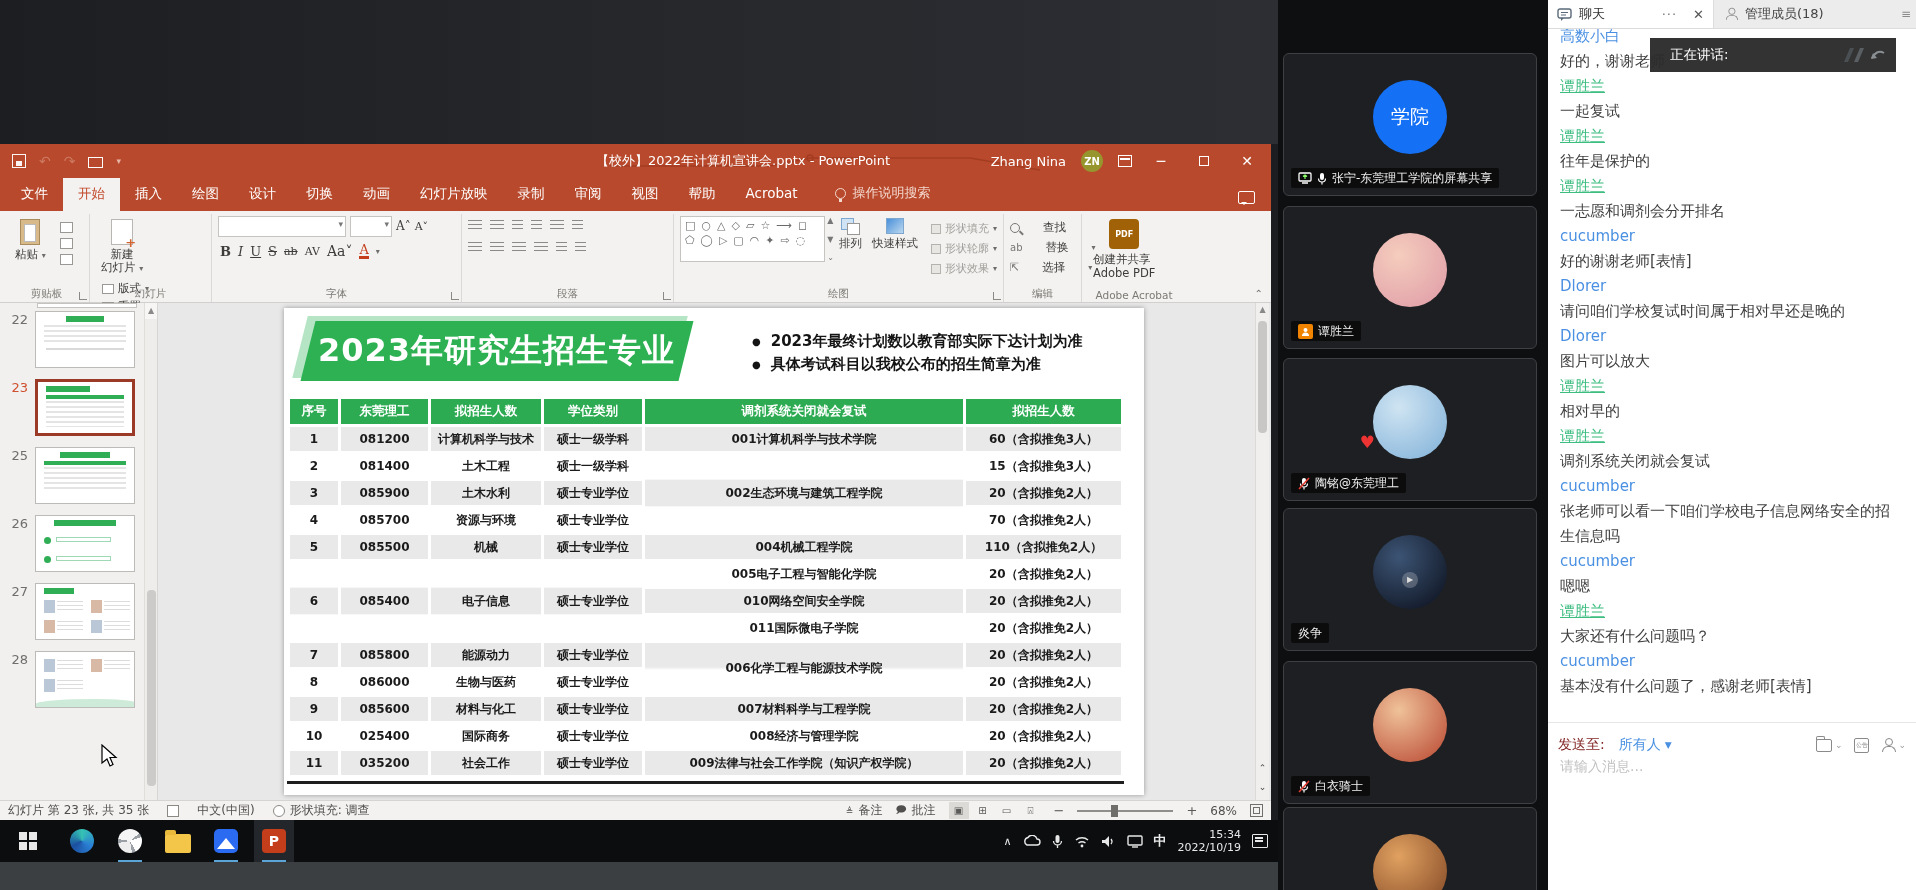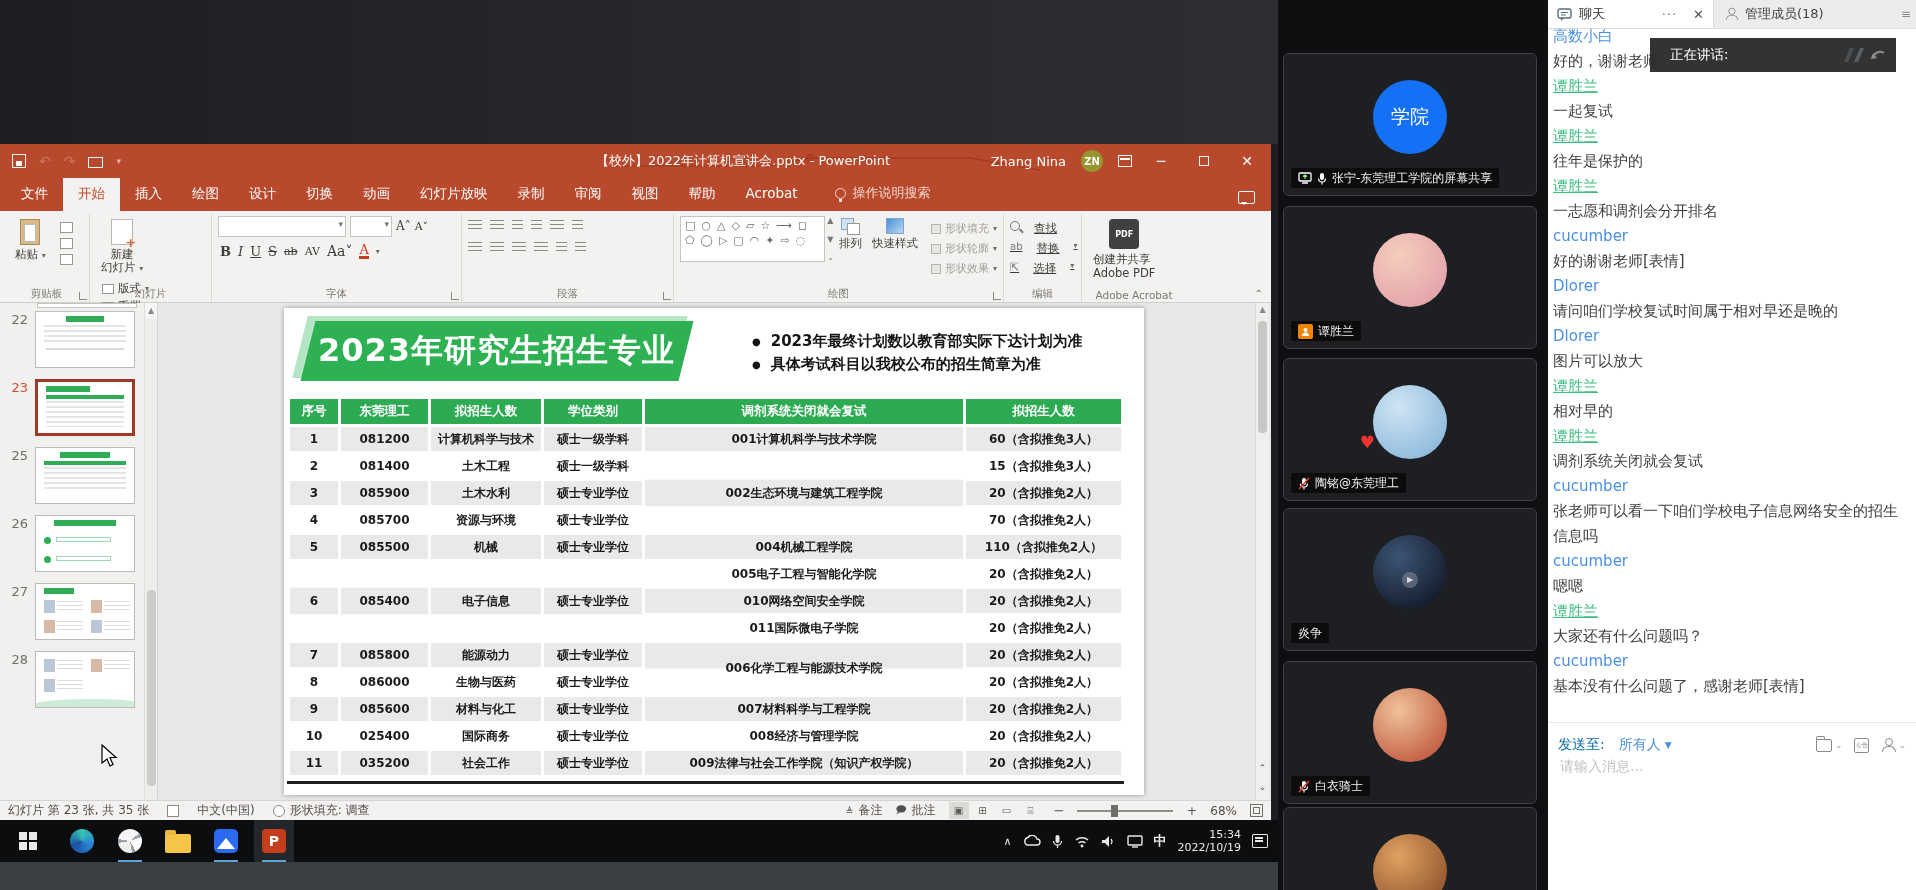--- a/index.html
+++ b/index.html
@@ -75,26 +75,26 @@
   .shapescroll{display:inline-flex;flex-direction:column;justify-content:space-between;height:46px;margin-left:2px;
                font-size:8px;color:#777;}
   .icon-arrange{width:18px;height:16px;position:relative;}
   .icon-arrange:before{content:"";position:absolute;left:0;top:0;width:11px;height:10px;background:#cfe3f5;border:1px solid #7da7cf;}
   .icon-arrange:after{content:"";position:absolute;left:6px;top:5px;width:11px;height:10px;background:#fff;border:1px solid #9a9894;}
   .icon-qstyle{width:18px;height:16px;background:linear-gradient(135deg,#4a90d9,#bcd8f0);border:1px solid #7da7cf;}
   .shaperows{display:inline-flex;flex-direction:column;gap:5px;padding-top:5px;margin-left:8px;}
   .srow{display:flex;align-items:center;gap:4px;font-size:11px;color:#a09f9b;white-space:nowrap;}
   .srow .sq{width:10px;height:10px;border:1px solid #b5b3b0;background:#e8e6e3;}
   .editrows{display:inline-flex;flex-direction:column;gap:5px;padding-top:4px;}
-  .erow{display:flex;align-items:flex-start;gap:14px;font-size:11.5px;color:#3d3c3a;white-space:nowrap;text-decoration:underline;}
+  .erow{display:flex;align-items:center;gap:23px;font-size:11.5px;color:#3d3c3a;white-space:nowrap;}
   .icon-find{width:10px;height:10px;border:1.5px solid #777;border-radius:50%;position:relative;}
   .icon-find:after{content:"";position:absolute;left:8px;top:8px;width:5px;height:1.5px;background:#777;transform:rotate(45deg);}
   .icon-replace{font-size:10px;color:#777;}
   .icon-select{font-size:11px;color:#777;}
-  .icon-pdf{width:30px;height:30px;background:#404040;border-radius:4px;color:#fff;font-size:8px;font-weight:bold;
+  .icon-pdf{width:30px;height:30px;background:#a16207;border-radius:4px;color:#fff;font-size:8px;font-weight:bold;
             display:flex;align-items:center;justify-content:center;}
   .acrobat-label{font-size:11.5px;color:#3d3c3a;text-align:left;line-height:14px;}
   .ribbon-collapse{position:absolute;right:8px;bottom:3px;font-size:10px;color:#6f6e6a;}
 
   
   .workarea{position:relative;height:497px;display:flex;}
   .thumbs{position:relative;width:158px;background:#f2f0ef;border-right:1px solid #d8d6d3;padding-top:8px;overflow:hidden;}
   .thumb-partial{position:absolute;left:37px;top:0;width:100px;height:5px;background:#fff;border:1px solid #c5c3c0;}
   .thumb-row{display:flex;margin-bottom:11px;}
   .tnum{width:28px;text-align:right;font-size:13px;color:#6f6e6b;margin-right:7px;padding-top:1px;}
@@ -198,31 +198,31 @@
 
   
   .chat{position:absolute;left:1548px;top:0;width:368px;height:890px;background:#fff;}
   .chat-tabbar{position:relative;height:29px;background:#ececec;border-bottom:1px solid #dcdcdc;display:flex;}
   .tab-chat{width:166px;background:#fff;display:flex;align-items:center;gap:7px;padding:0 9px;font-size:13px;color:#333;position:relative;border-right:1px solid #ddd;}
   .tab-chat .spacer{flex:1;}
   .tc-more{color:#777;font-size:13px;letter-spacing:1px;}
   .tc-close{color:#555;font-size:13px;margin-left:9px;}
   .tab-members{width:178px;display:flex;align-items:center;gap:7px;padding:0 10px;font-size:13px;color:#444;}
   .tab-hamb{flex:1;display:flex;align-items:center;justify-content:flex-end;padding-right:5px;color:#8a8a8a;font-size:12px;}
-  .chat-msgs{position:absolute;left:0;top:29px;width:368px;height:693px;overflow:hidden;padding:0 5px;}
+  .chat-msgs{position:absolute;left:0;top:29px;width:368px;height:693px;overflow:hidden;padding:0 12px;}
   .c-name{font-size:15px;line-height:25px;white-space:nowrap;}
   .c-name.blue{color:#4a90e2;}
   .c-name.green{color:#3dbd80;text-decoration:underline;}
   .c-text{font-size:15px;line-height:25px;color:#3f3f3f;word-break:break-all;}
   .speaking{position:absolute;left:1650px;top:38px;width:246px;height:34px;background:rgba(43,43,43,.96);
             display:flex;align-items:center;padding:0 10px 0 20px;z-index:30;}
   .speaking .sp-label{color:#fff;font-size:13.5px;flex:1;}
   .composer-divider{position:absolute;left:0;top:722px;width:368px;border-top:1px solid #e6e6e6;}
   .sendto-row{position:absolute;left:10px;top:730px;width:348px;height:30px;display:flex;align-items:center;font-size:14px;}
-  .sendto-label{color:#0369a1;}
+  .sendto-label{color:#7f1d1d;}
   .sendto-value{color:#4a90e2;margin-left:14px;display:flex;align-items:center;gap:4px;}
   .sendto-value .dn{font-size:9px;color:#4a90e2;}
   .sendto-icons{margin-left:auto;display:flex;align-items:center;gap:12px;color:#8a8a8a;}
   .ci-folder{width:16px;height:13px;border:1.5px solid #8a8a8a;border-radius:2px;position:relative;}
   .ci-folder:before{content:"";position:absolute;left:-1px;top:-4px;width:7px;height:3px;border:1.5px solid #8a8a8a;border-bottom:none;border-radius:2px 2px 0 0;}
   .ci-board{width:15px;height:15px;border:1.5px solid #8a8a8a;border-radius:2px;font-size:6px;color:#8a8a8a;
             display:flex;align-items:center;justify-content:center;}
   .ci-person{width:14px;height:14px;position:relative;}
   .ci-person:before{content:"";position:absolute;left:4px;top:0;width:6px;height:6px;border:1.5px solid #8a8a8a;border-radius:50%;}
   .ci-person:after{content:"";position:absolute;left:1px;bottom:0;width:12px;height:5px;border:1.5px solid #8a8a8a;border-bottom:none;border-radius:6px 6px 0 0;}

